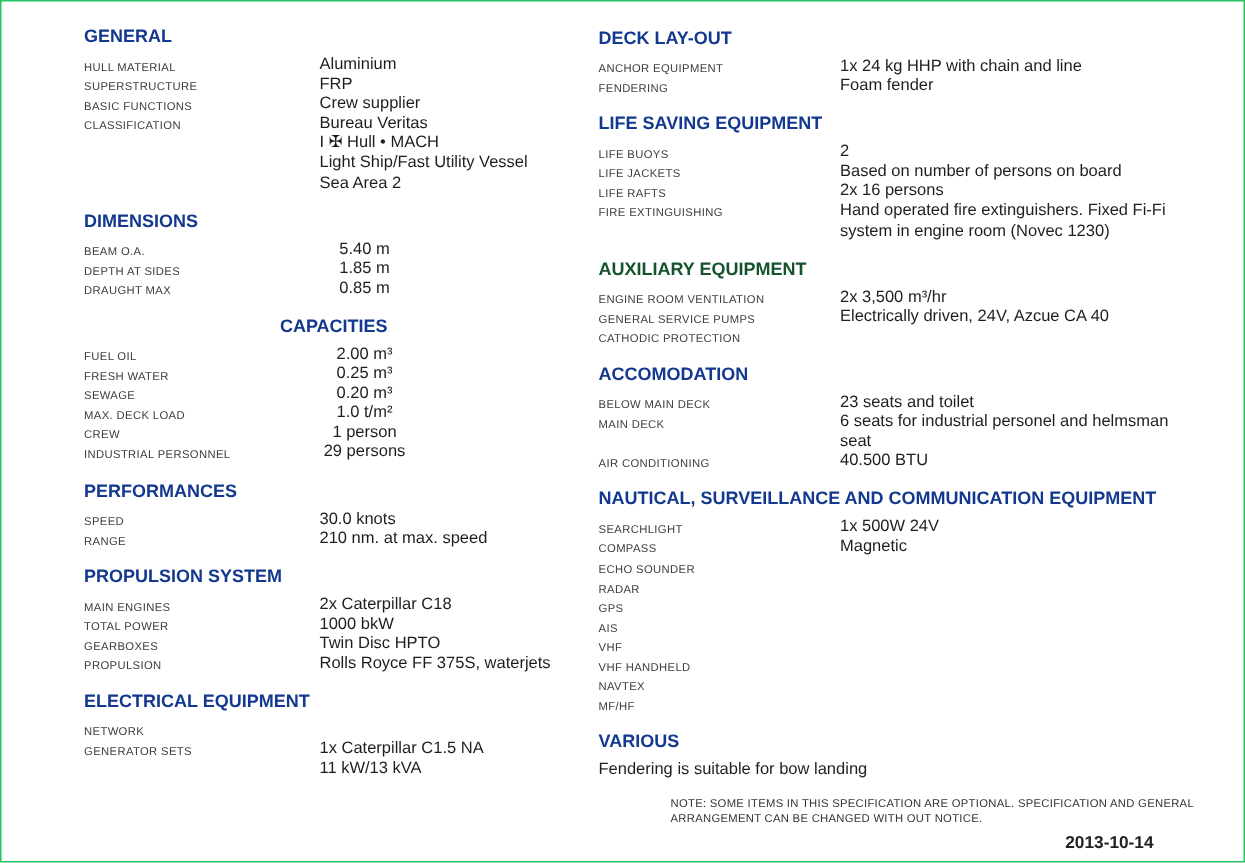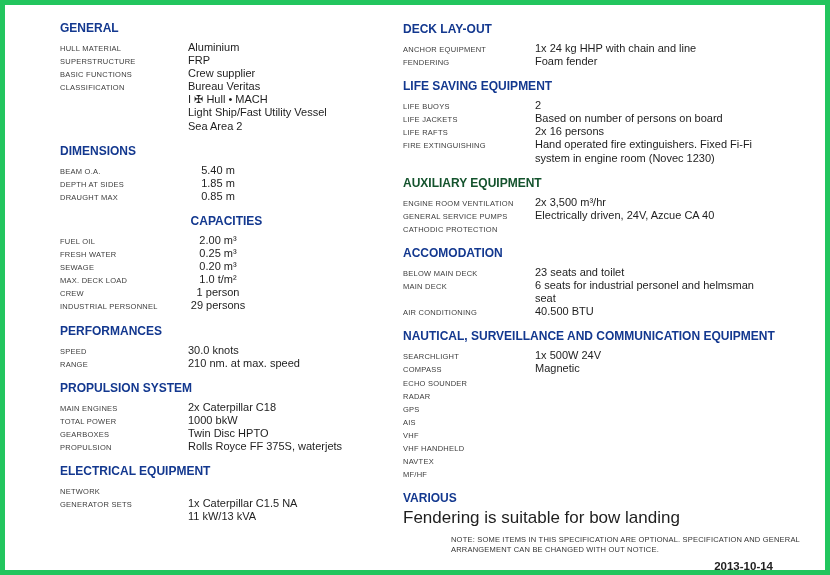--- a/index.html
+++ b/index.html
@@ -2,44 +2,44 @@
 <html><head>
 <meta charset="utf-8">
 <style>
   html,body { margin:0; padding:0; }
   body {
     width:830px; height:575px;
     background:#ffffff;
     font-family:"Liberation Sans","DejaVu Sans",sans-serif;
     position:relative; overflow:hidden;
   }
-  .page { position:absolute; inset:0; border:5px solid #22c55e; background:#fff; }
+  .page { position:absolute; inset:0; border:1px solid #22c55e; background:#fff; }
   .col { position:absolute; }
   .col-left  { left:55px;  top:16px; width:333px; }
   .col-right { left:398px; top:17px; width:397px; }
 
   .section { margin:0 0 11px 0; }
   .section-title {
     font-size:12px; font-weight:bold; line-height:14px;
     margin:0 0 6px 0; letter-spacing:0;
   }
-  .row { display:flex; min-height:13.1px; }
+  .row { display:flex; min-height:13.1px;gap:29px; }
   .row-label {
     flex:none; width:128px;
     font-size:7.5px; line-height:10px; letter-spacing:0.25px;
     color:#3c3c3c; padding-top:3px;
     text-transform:uppercase;
   }
   .col-right .row-label { width:132px; }
   .row-value { flex:1; font-size:11px; line-height:13.1px; color:#1e1e1e; }
   .value-line { min-height:13.1px; }
   .section.center .row-value .value-line {
     width:60px; text-align:center; white-space:nowrap;
   }
-  .row-value-full { font-size:17px; line-height:13.1px; color:#1e1e1e; }
+  .row-value-full { font-size:11px; line-height:13.1px; color:#1e1e1e; }
 
   .note {
     margin-top:9px; max-width:352px;
     font-size:7.5px; line-height:9.6px; letter-spacing:0.2px;
     color:#333333; text-transform:uppercase;margin-left:48px;
   }
   .date {
     margin-top:5px; padding-right:27px;
     text-align:right; font-size:11.5px; font-weight:bold; color:#222222;
   }

